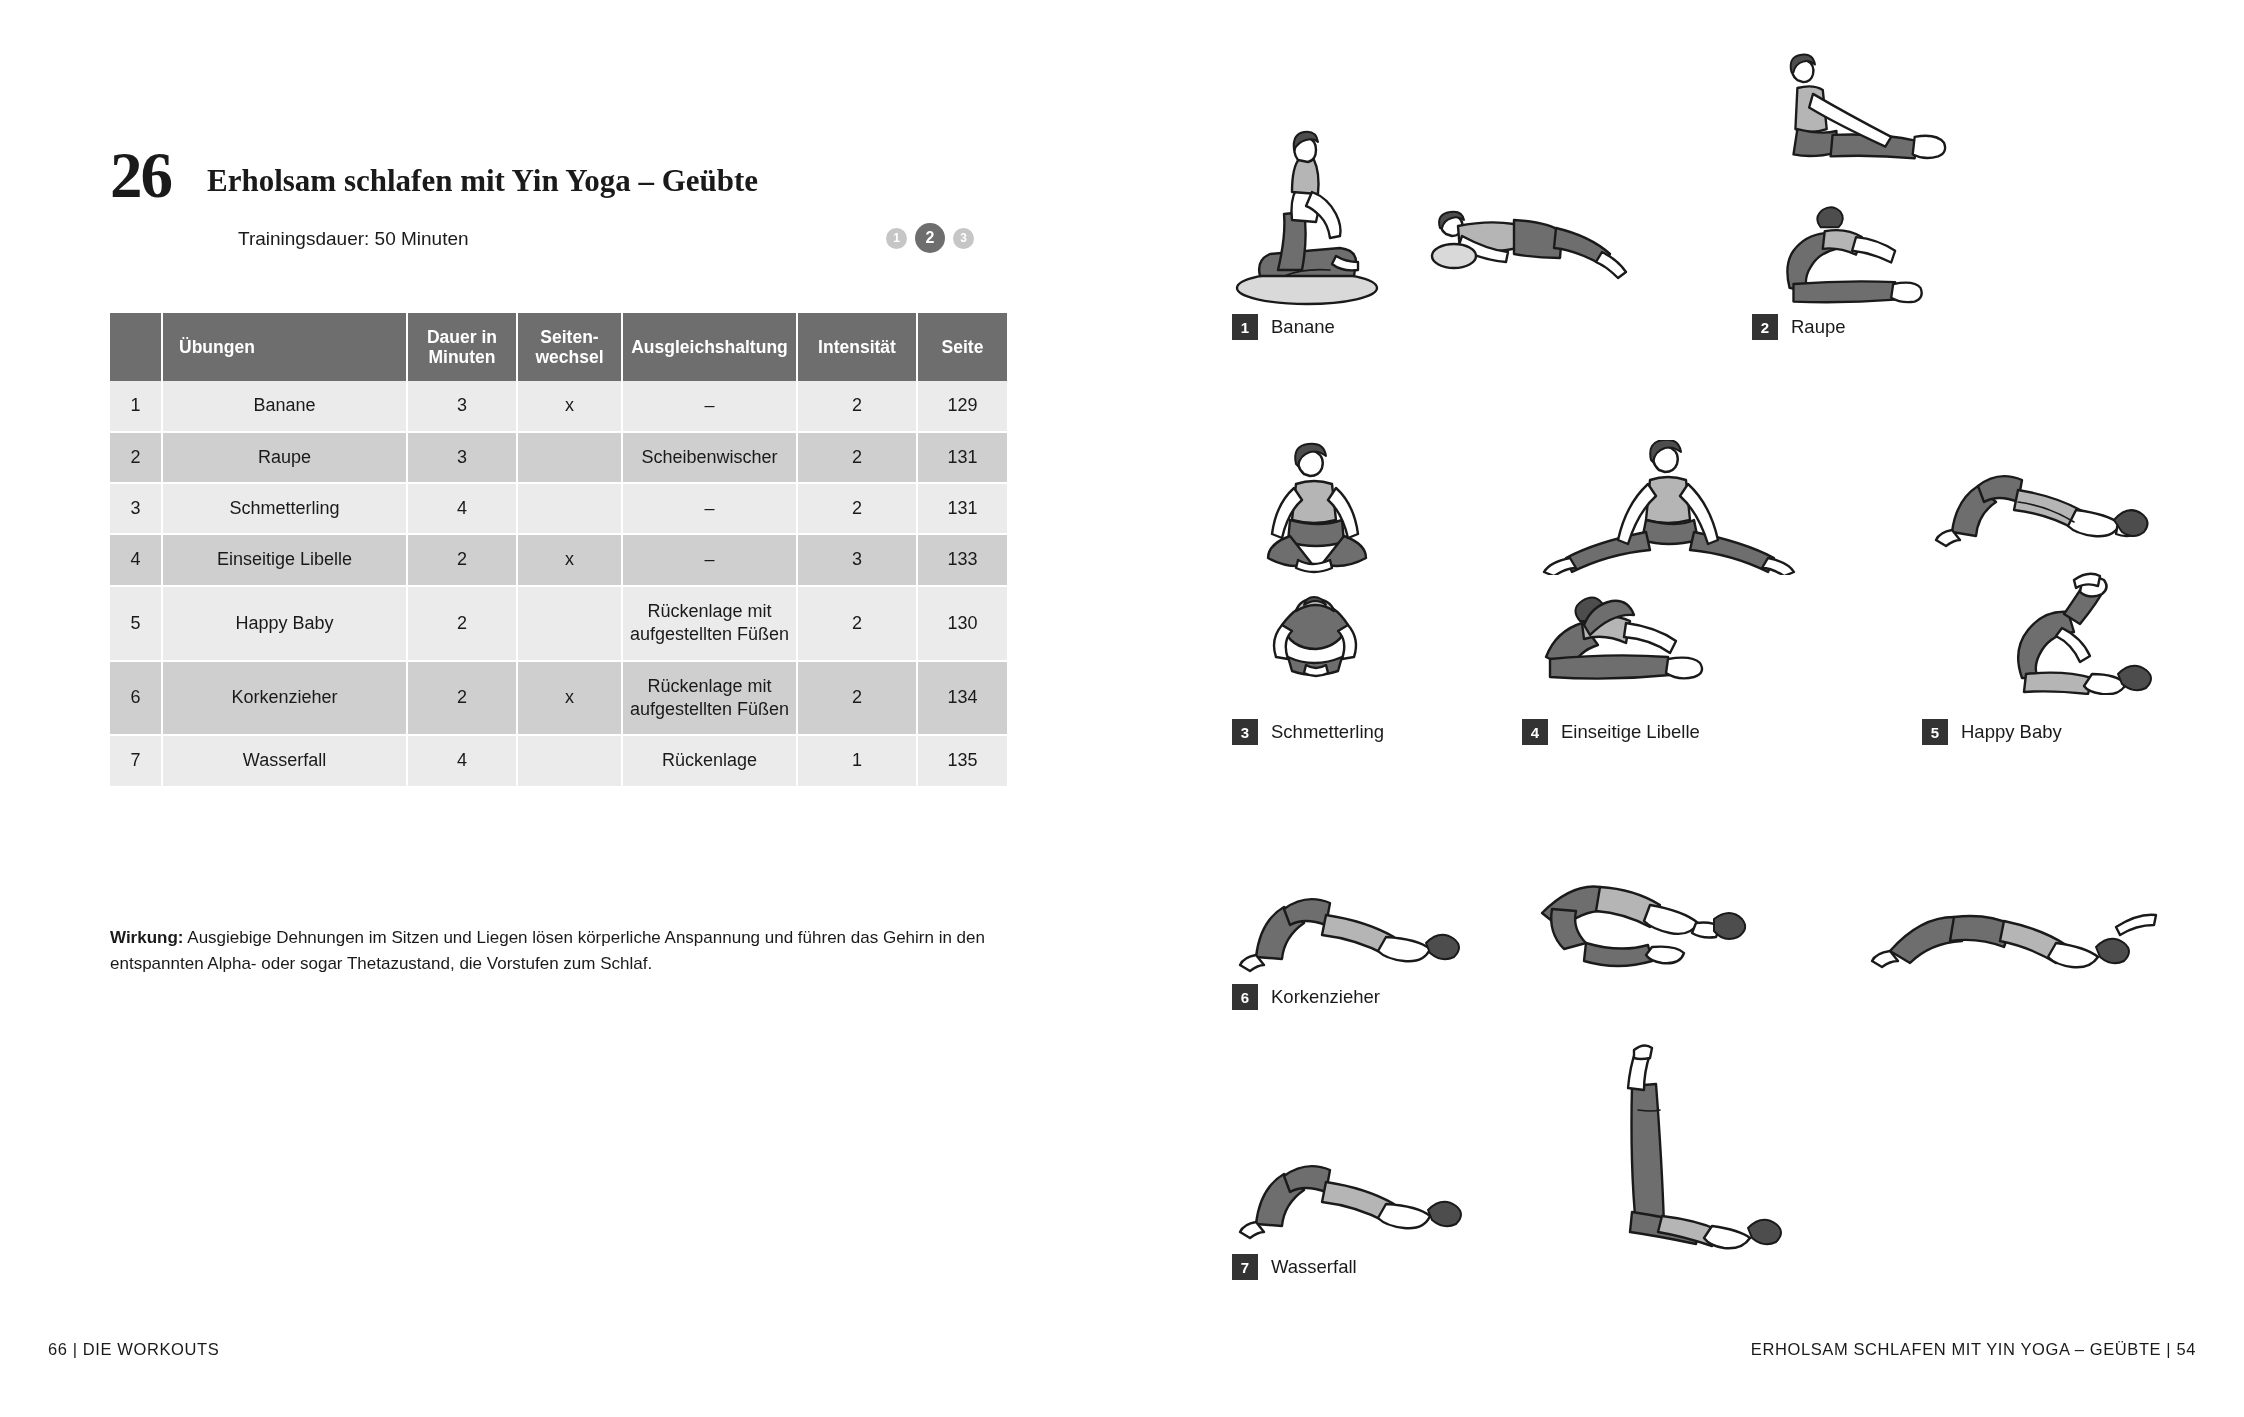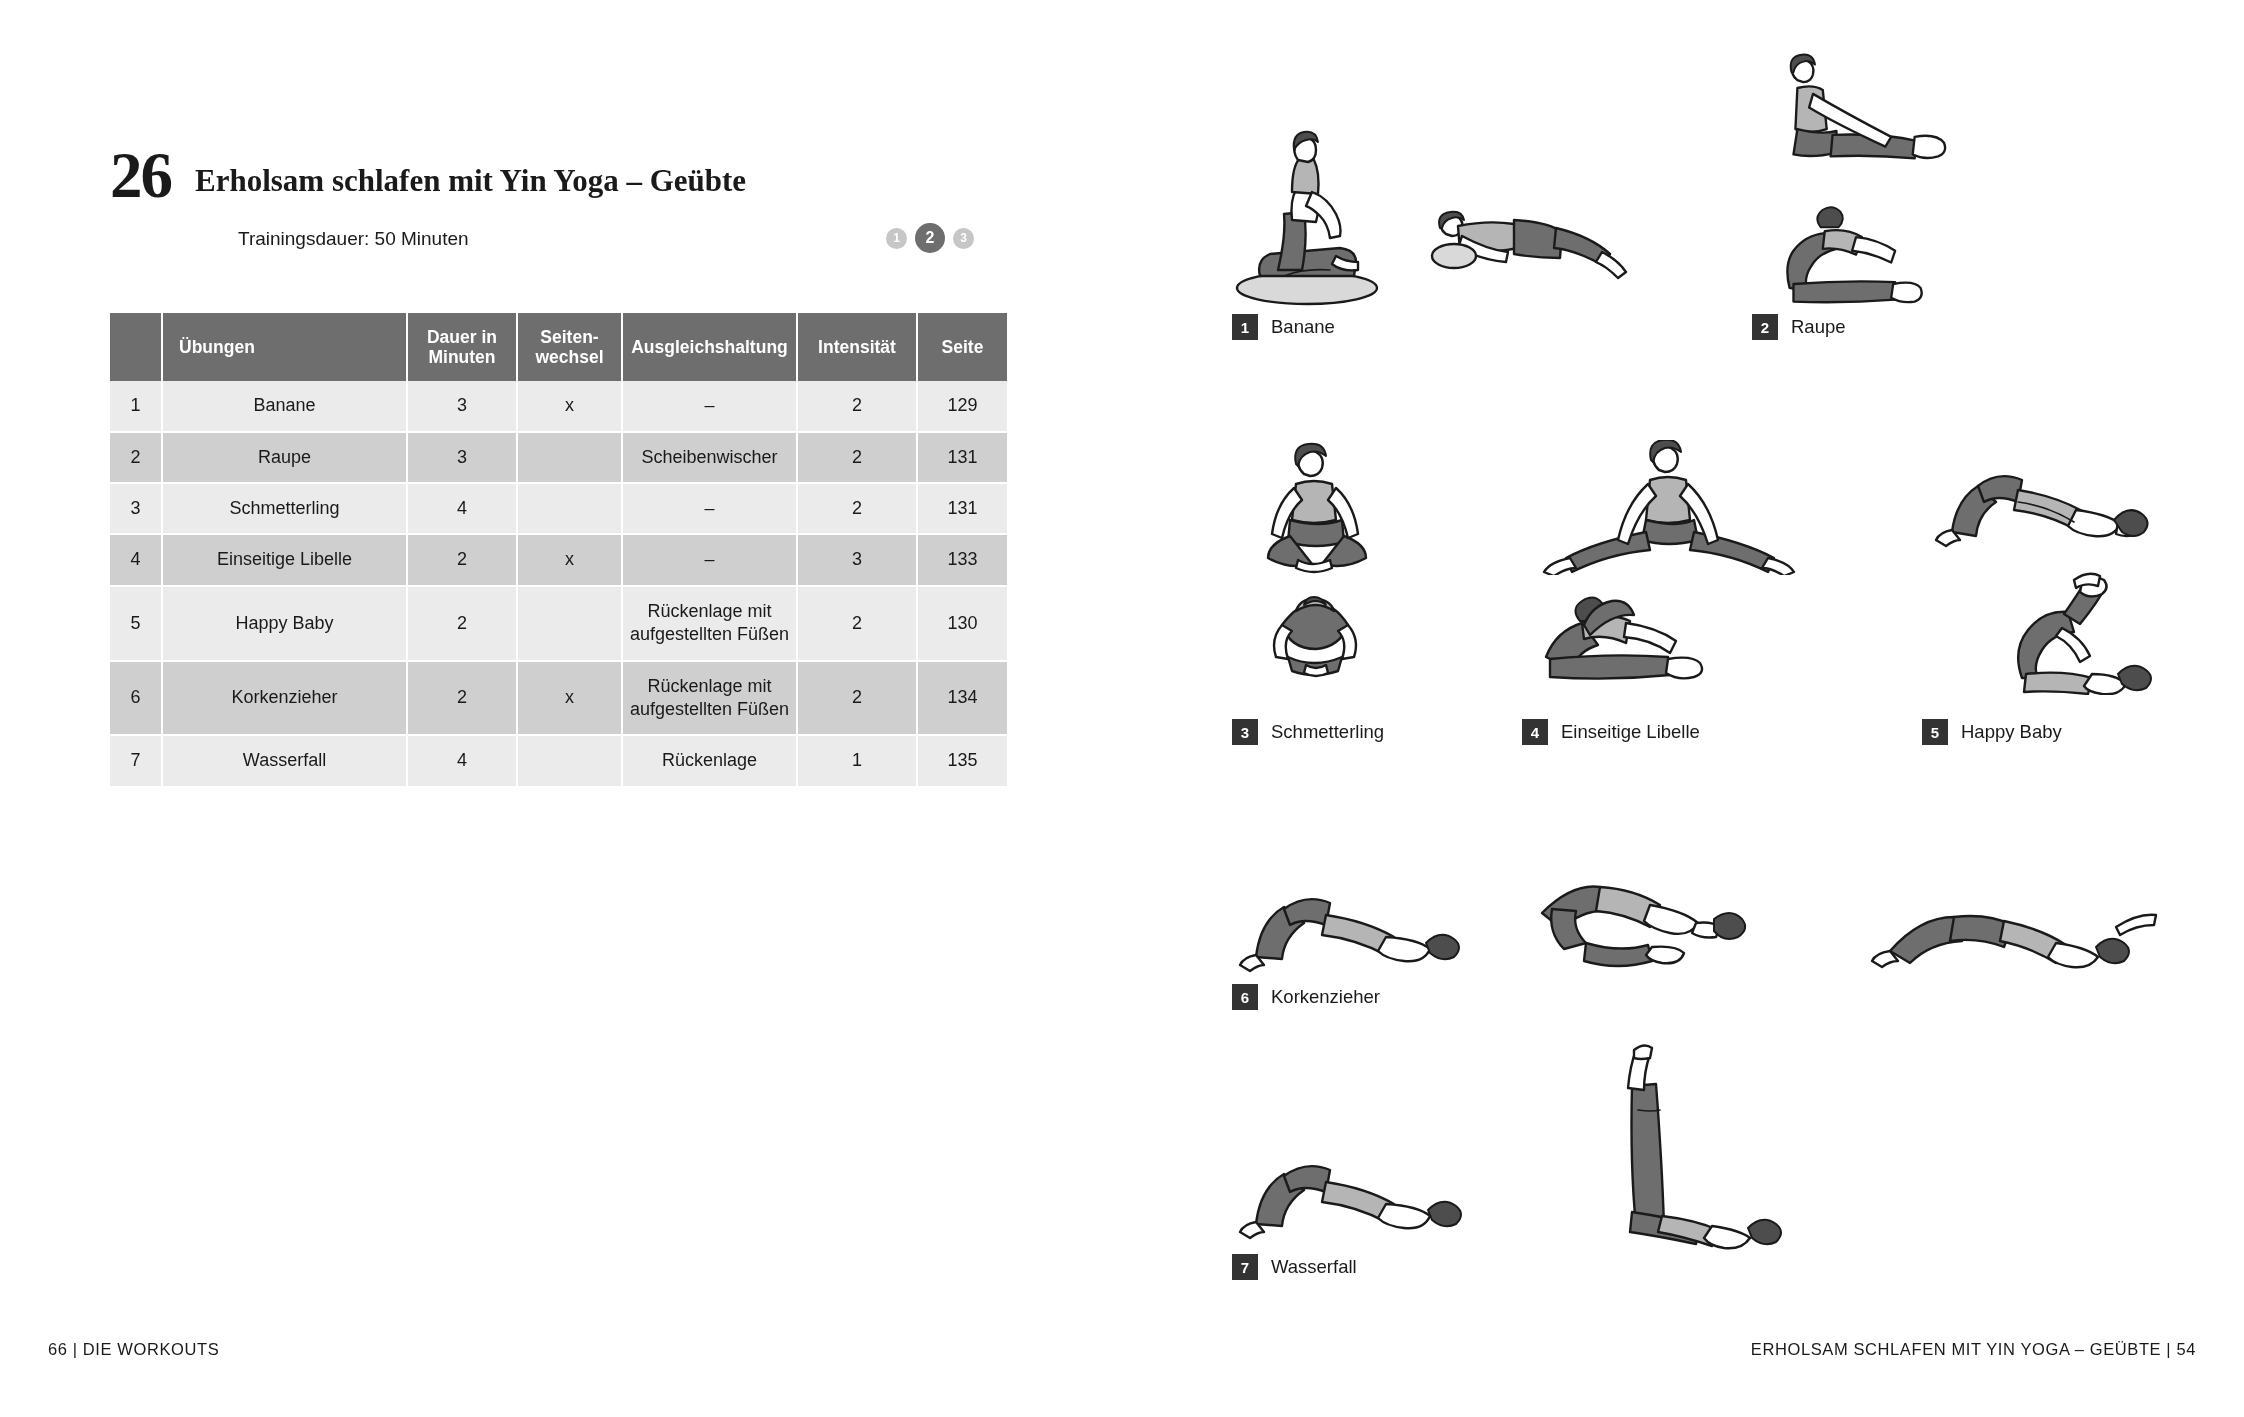--- a/index.html
+++ b/index.html
@@ -49,21 +49,21 @@
     line-height: 70px;
     letter-spacing: -2px;
     display: inline-block;
     vertical-align: baseline;
   }
   .workout-title {
     font-family: "Liberation Serif", serif;
     font-weight: bold;
     font-size: 31px;
     display: inline-block;
-    margin-left: 24px;
+    margin-left: 36px;
     vertical-align: baseline;
     position: relative;
     top: -6px;
     text-align: right;
   }
   .duration-row {
     margin-top: 18px;
     margin-left: 128px;
     position: relative;
     height: 34px;
@@ -320,20 +320,23 @@
             <td>4</td>
             <td></td>
             <td>Rückenlage</td>
             <td>1</td>
             <td>135</td>
           </tr>
         </tbody>
       </table>
     </div>
 
+    <div class="wirkung">
+      <b>Wirkung:</b><span> Ausgiebige Dehnungen im Sitzen und Liegen lösen körperliche Anspannung und führen das Gehirn in den entspannten Alpha- oder sogar Thetazustand, die Vorstufen zum Schlaf.</span>
+    </div>
 
     <div class="footer-left">66  |  DIE WORKOUTS</div>
   </div>
 
   <div class="page-right">
     <div class="illus-area">
 
       <div class="ex-group" style="left:110px; top:75px;">
         <div class="figs" style="height:235px;">
 

